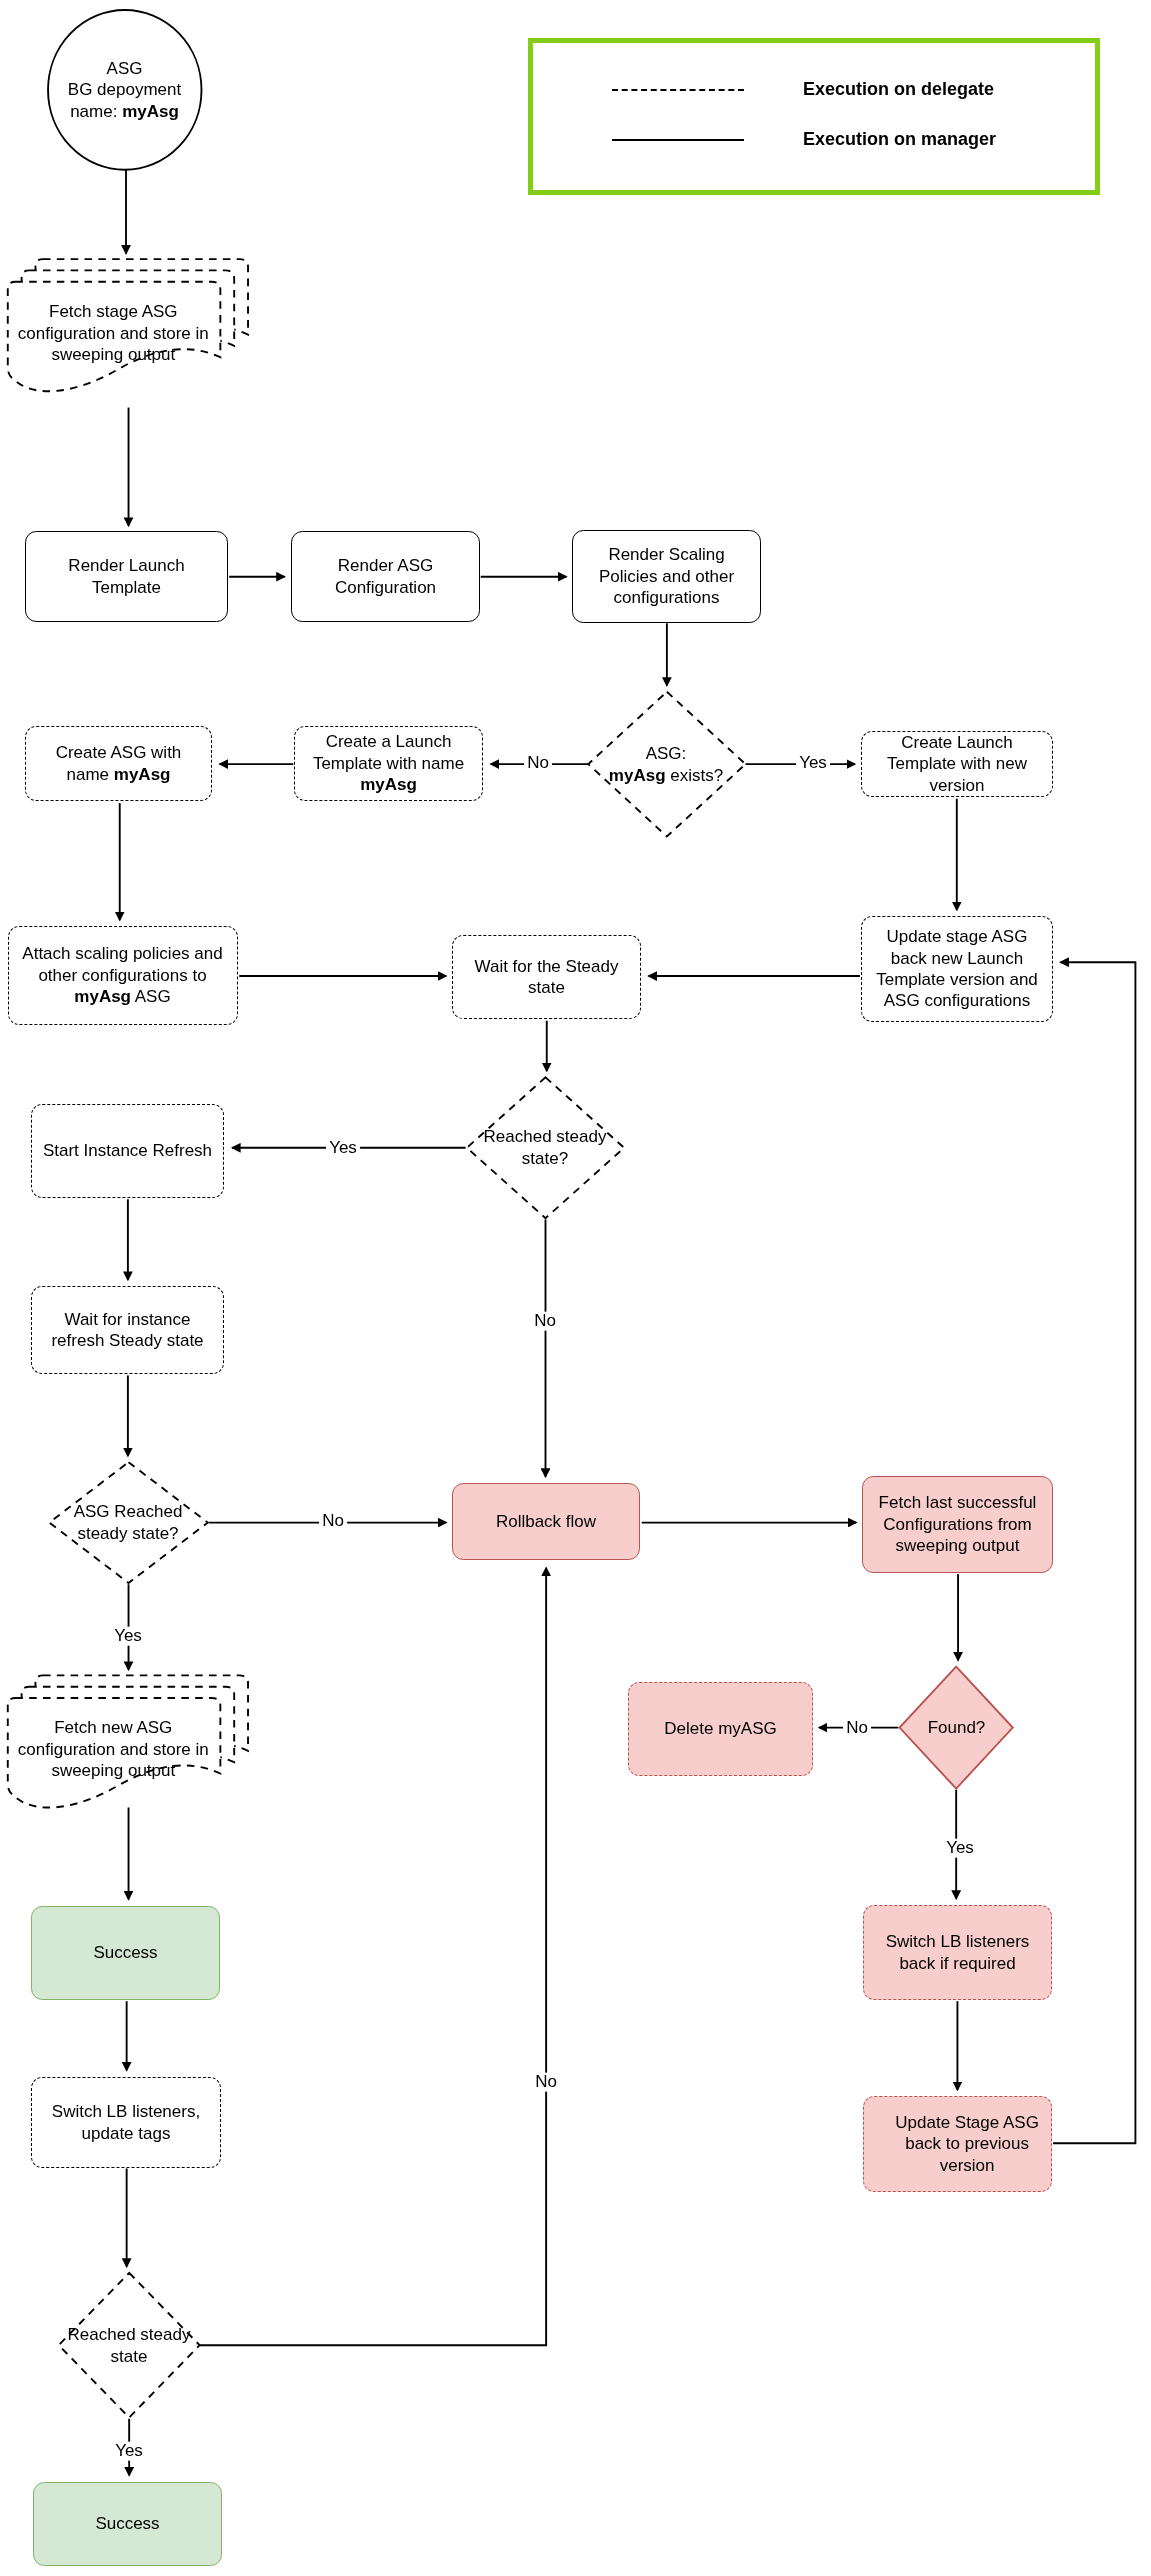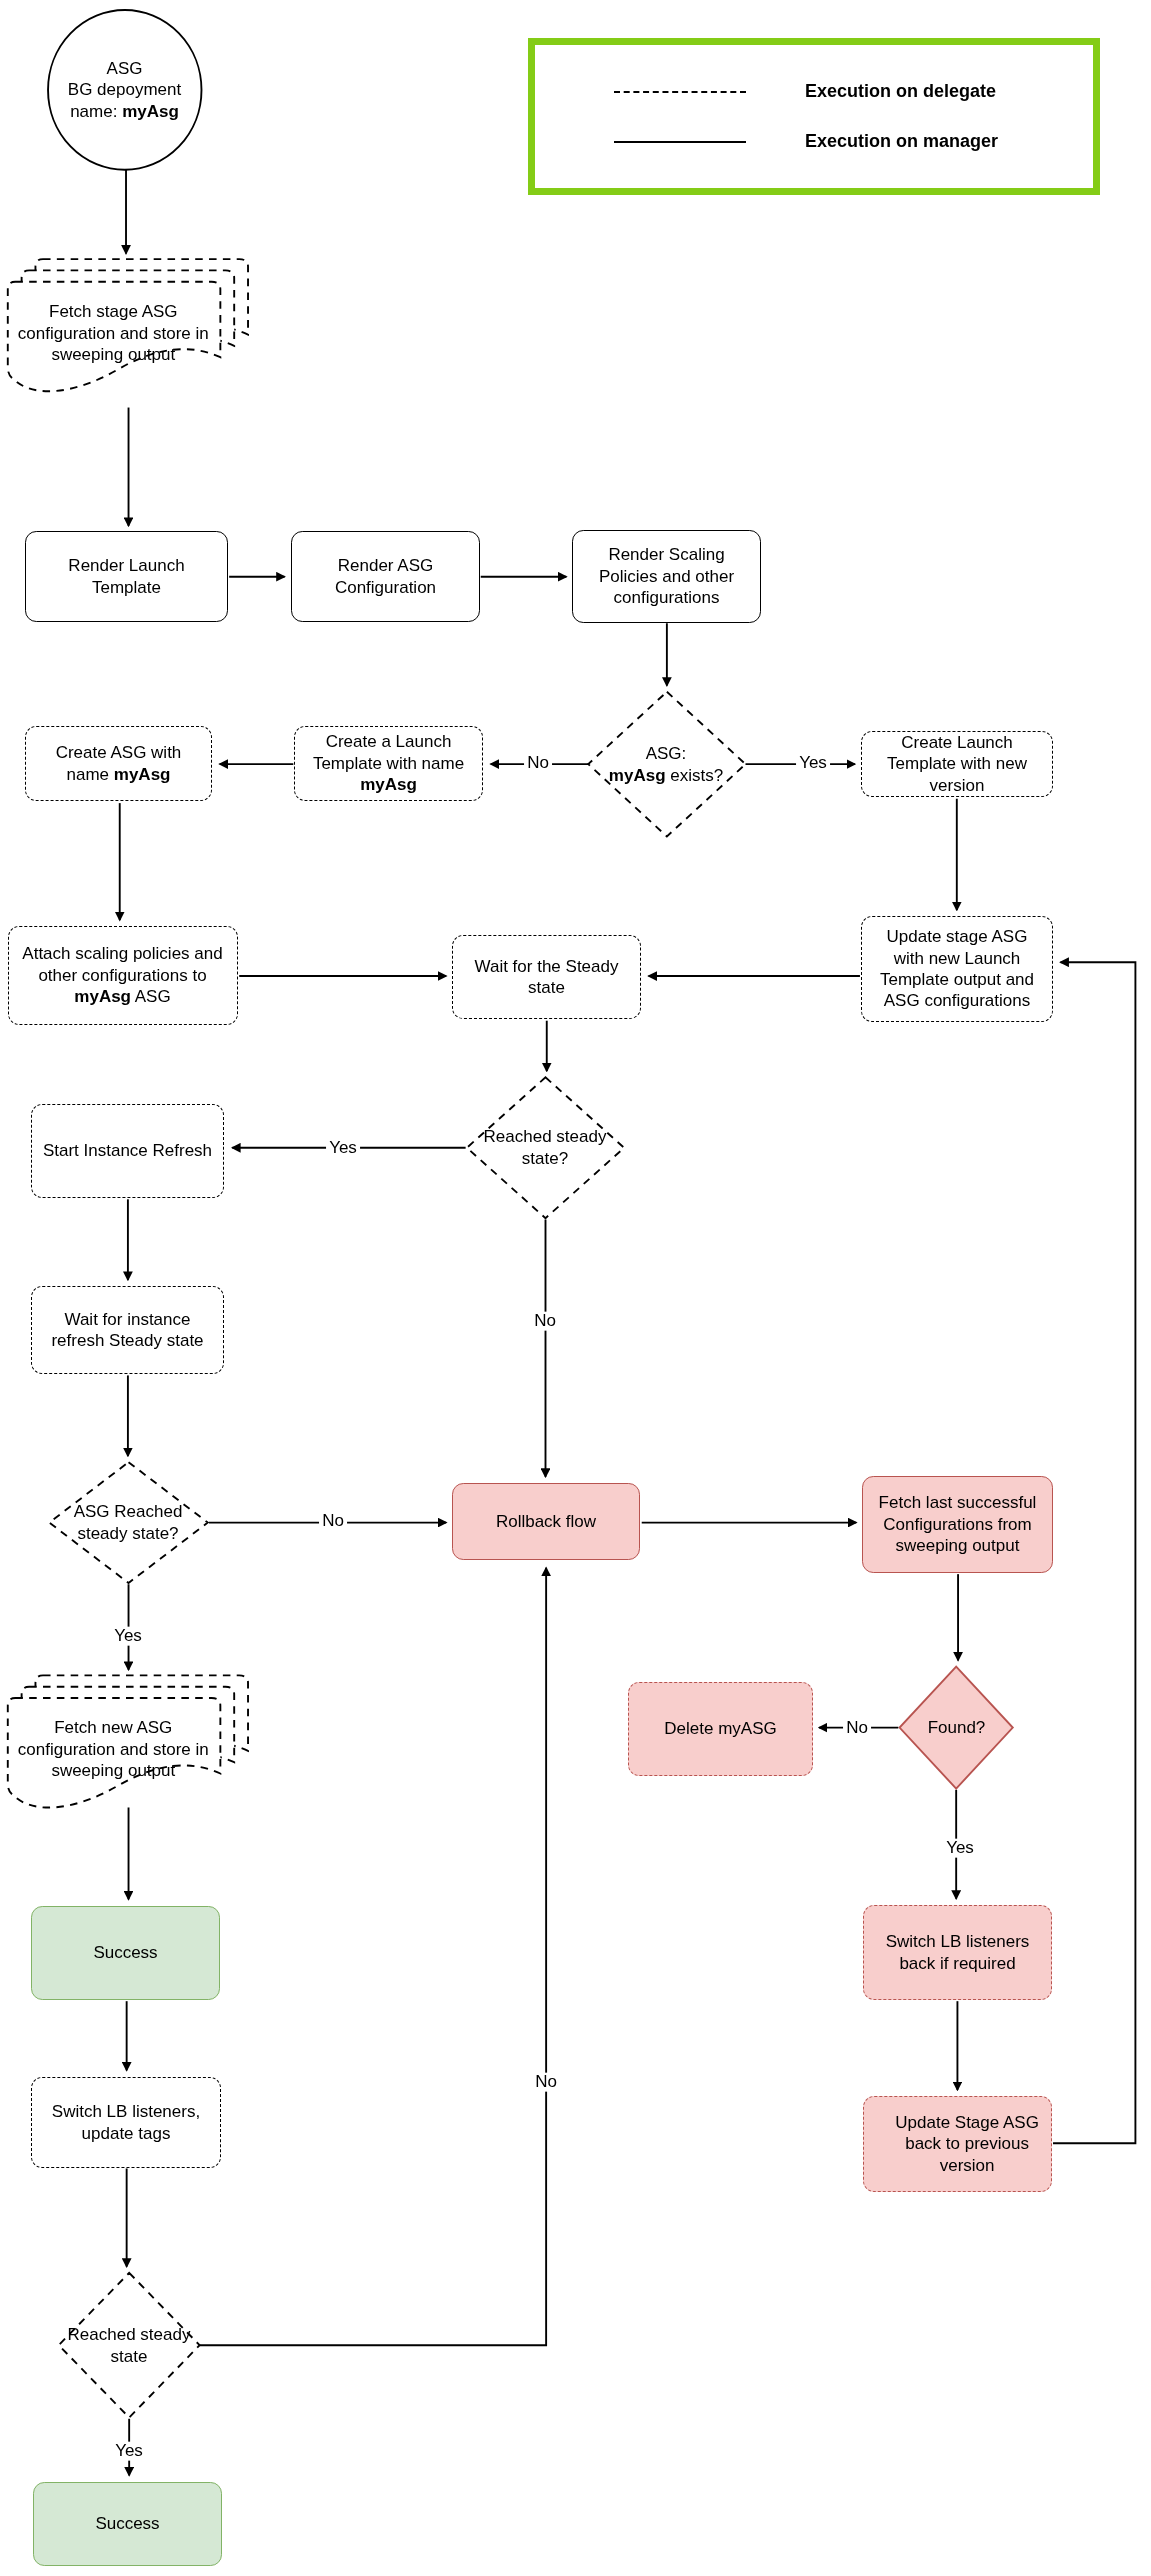--- a/index.html
+++ b/index.html
@@ -20,21 +20,21 @@
         text-align:center;font-size:17px;line-height:1.26;border-radius:11.3px;padding:5px 8.8px;
         background:#fff;border:1.9px solid var(--line);}
   .node.dashed{border-style:dashed;}
   .node.pink{background:var(--pink-fill);border-color:var(--pink-border);}
   .node.green{background:var(--green-fill);border-color:var(--green-border);}
   .dtext{position:absolute;display:flex;align-items:center;justify-content:center;text-align:center;
          font-size:17px;line-height:1.26;pointer-events:none;}
   .elabel{position:absolute;transform:translate(-50%,-50%);background:#fff;padding:0 3.1px;
           font-size:17px;line-height:1.1;}
   #legend{position:absolute;left:528px;top:38px;width:572px;height:157px;box-sizing:border-box;
-          border:7px solid #84cc16;background:#fff;}
+          border:5px solid #84cc16;background:#fff;}
   .legend-row{position:absolute;left:0;width:100%;height:0;}
   .legend-line{position:absolute;left:79px;top:-1.3px;width:132px;border-top:2.5px solid #000;}
   .legend-line.dashed{border-top-style:dashed;}
   .legend-label{position:absolute;left:270px;top:-11.3px;font-size:18px;font-weight:bold;}
 </style>
 </head>
 <body>
 
 <div id="canvas">
 
@@ -137,21 +137,21 @@
     <span><span>Attach scaling policies and other configurations to </span><b>myAsg</b><span> ASG</span></span>
   </div>
 
   <div class="node dashed" style="left:25px;top:726px;width:187px;height:75px;">
     <span><span>Create ASG with name </span><b>myAsg</b></span>
   </div>
   <div class="node dashed" style="left:452px;top:935px;width:189px;height:84px;">
     <span>Wait for the Steady state</span>
   </div>
   <div class="node dashed" style="left:861px;top:916px;width:192px;height:106px;">
-    <span>Update stage ASG with new Launch Template output and ASG configurations</span>
+    <span>Update stage ASG back new Launch Template version and ASG configurations</span>
   </div>
 
   <div class="node dashed" style="left:31px;top:1104px;width:193px;height:94px;">
     <span>Start Instance Refresh</span>
   </div>
   <div class="node dashed" style="left:31px;top:1286px;width:193px;height:88px;">
     <span>Wait for instance refresh Steady state</span>
   </div>
 
   <div class="node pink" style="left:452px;top:1483px;width:188px;height:77px;">

